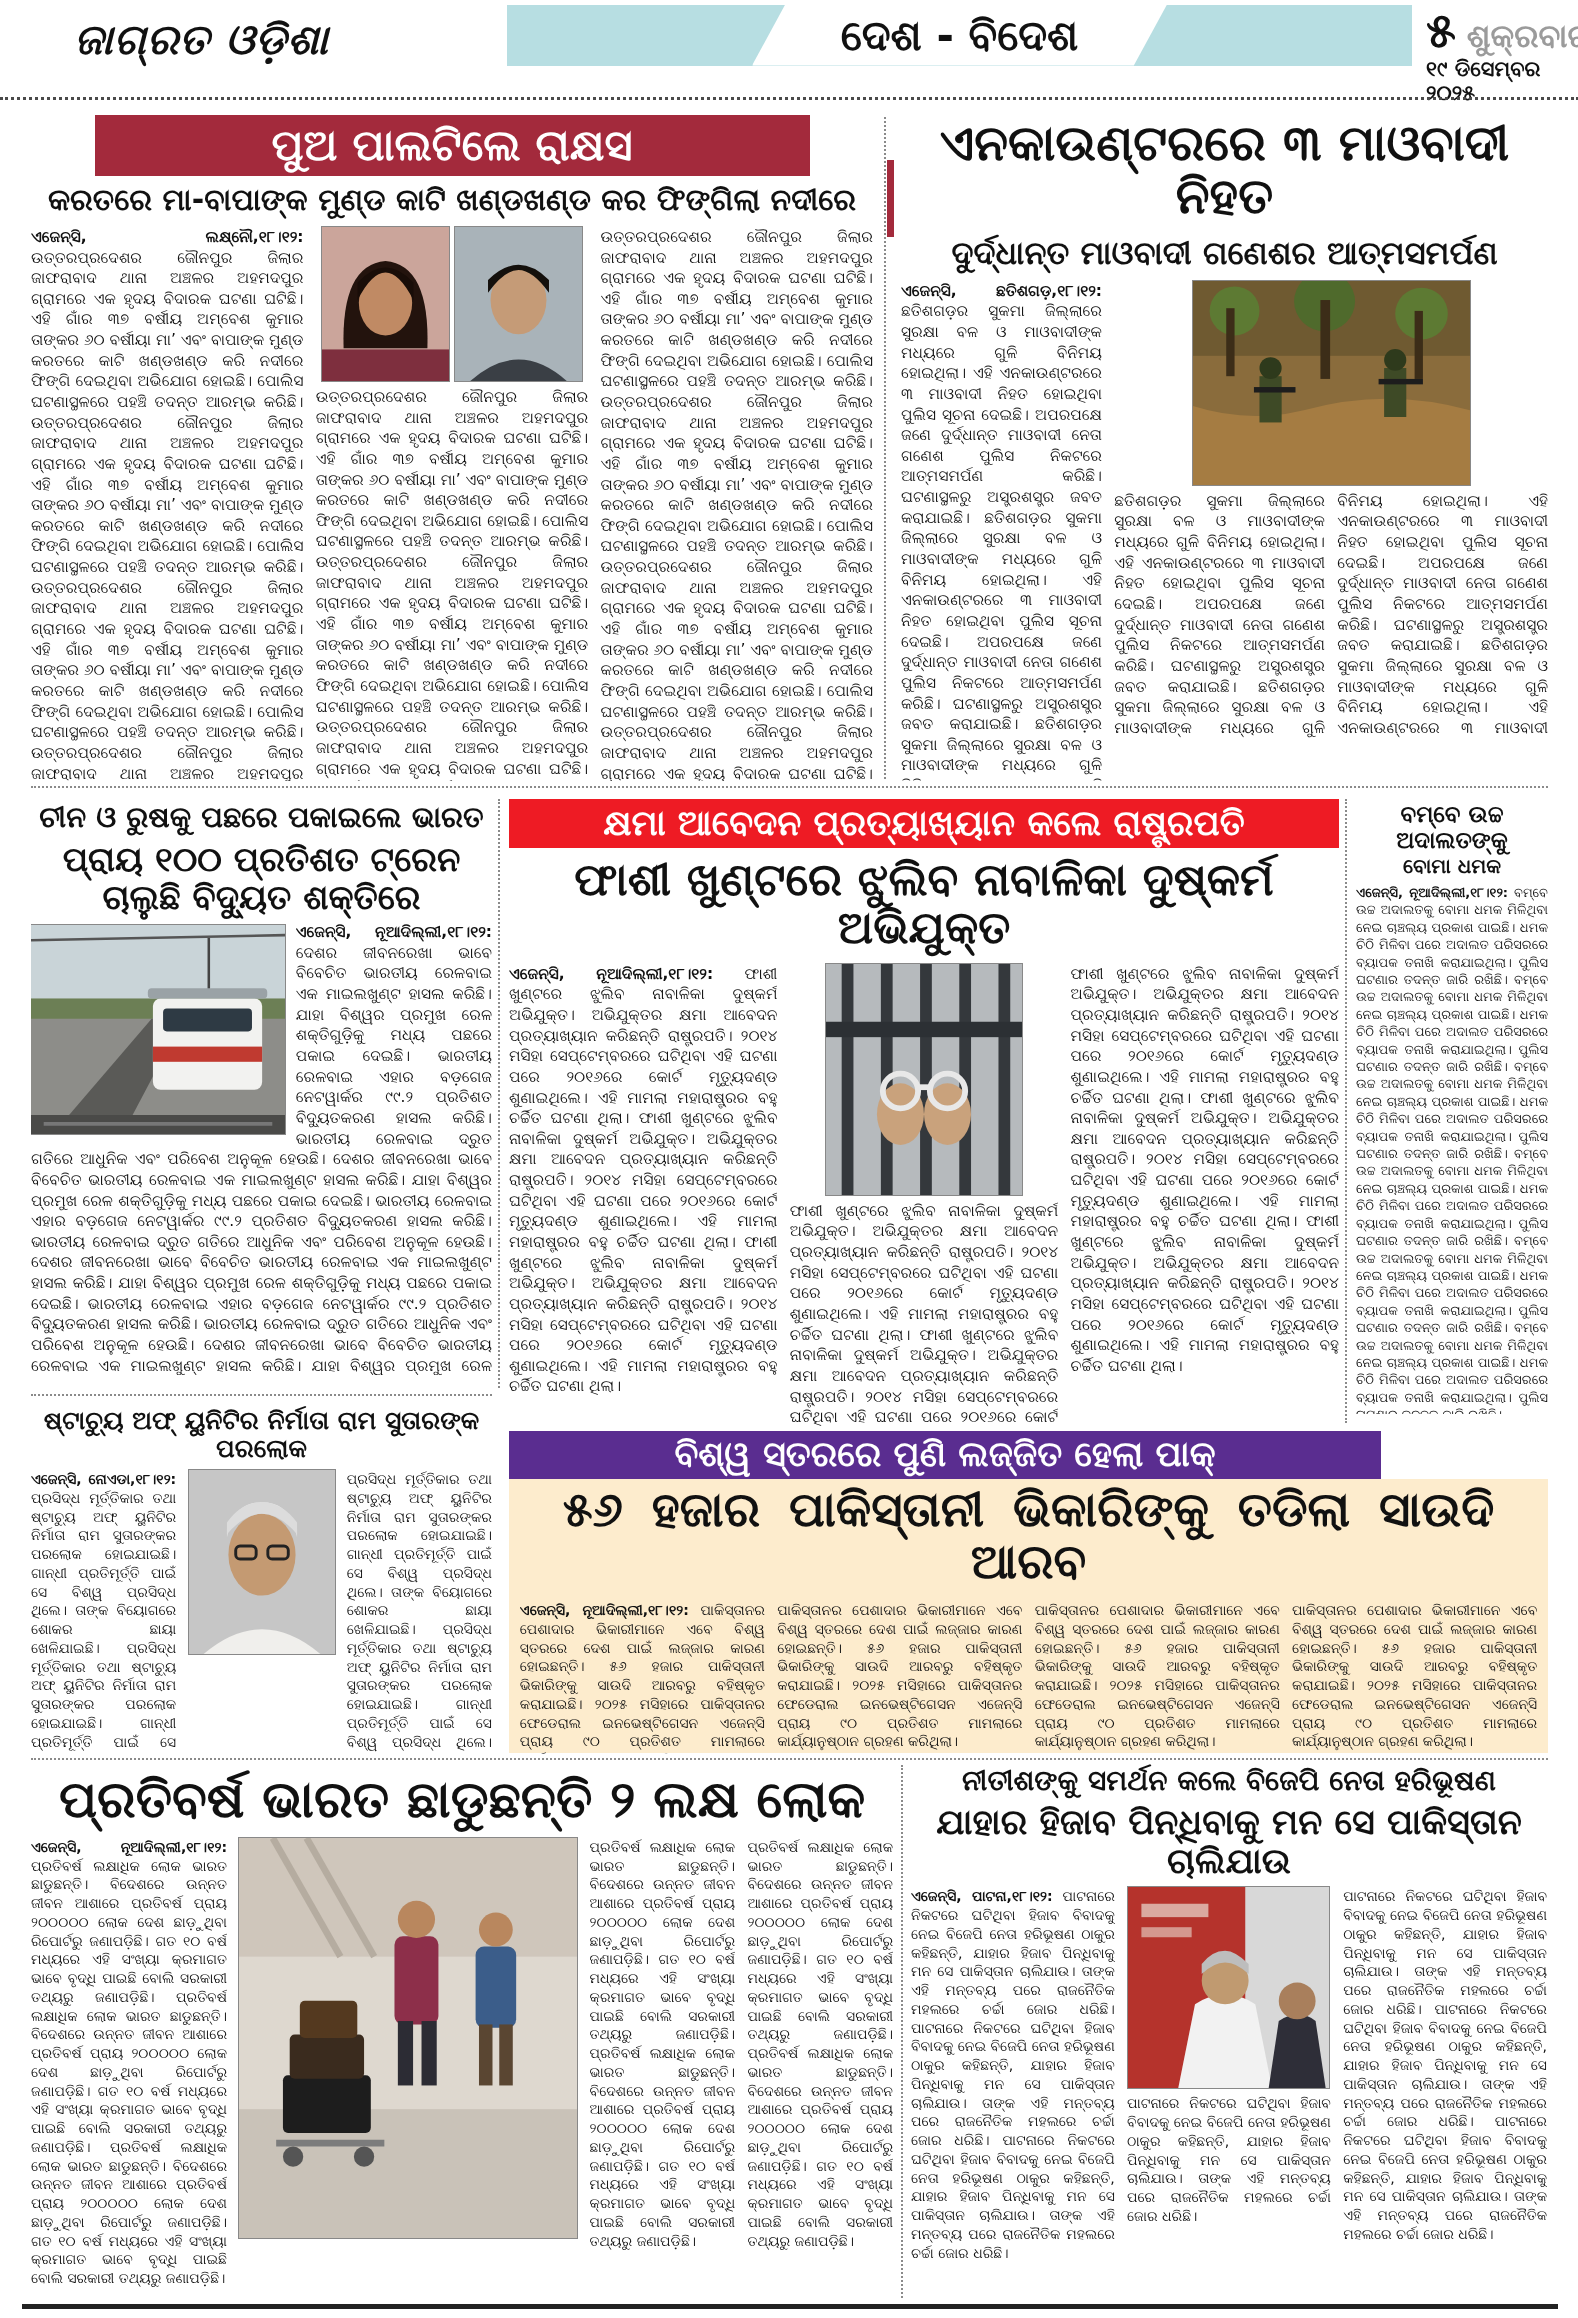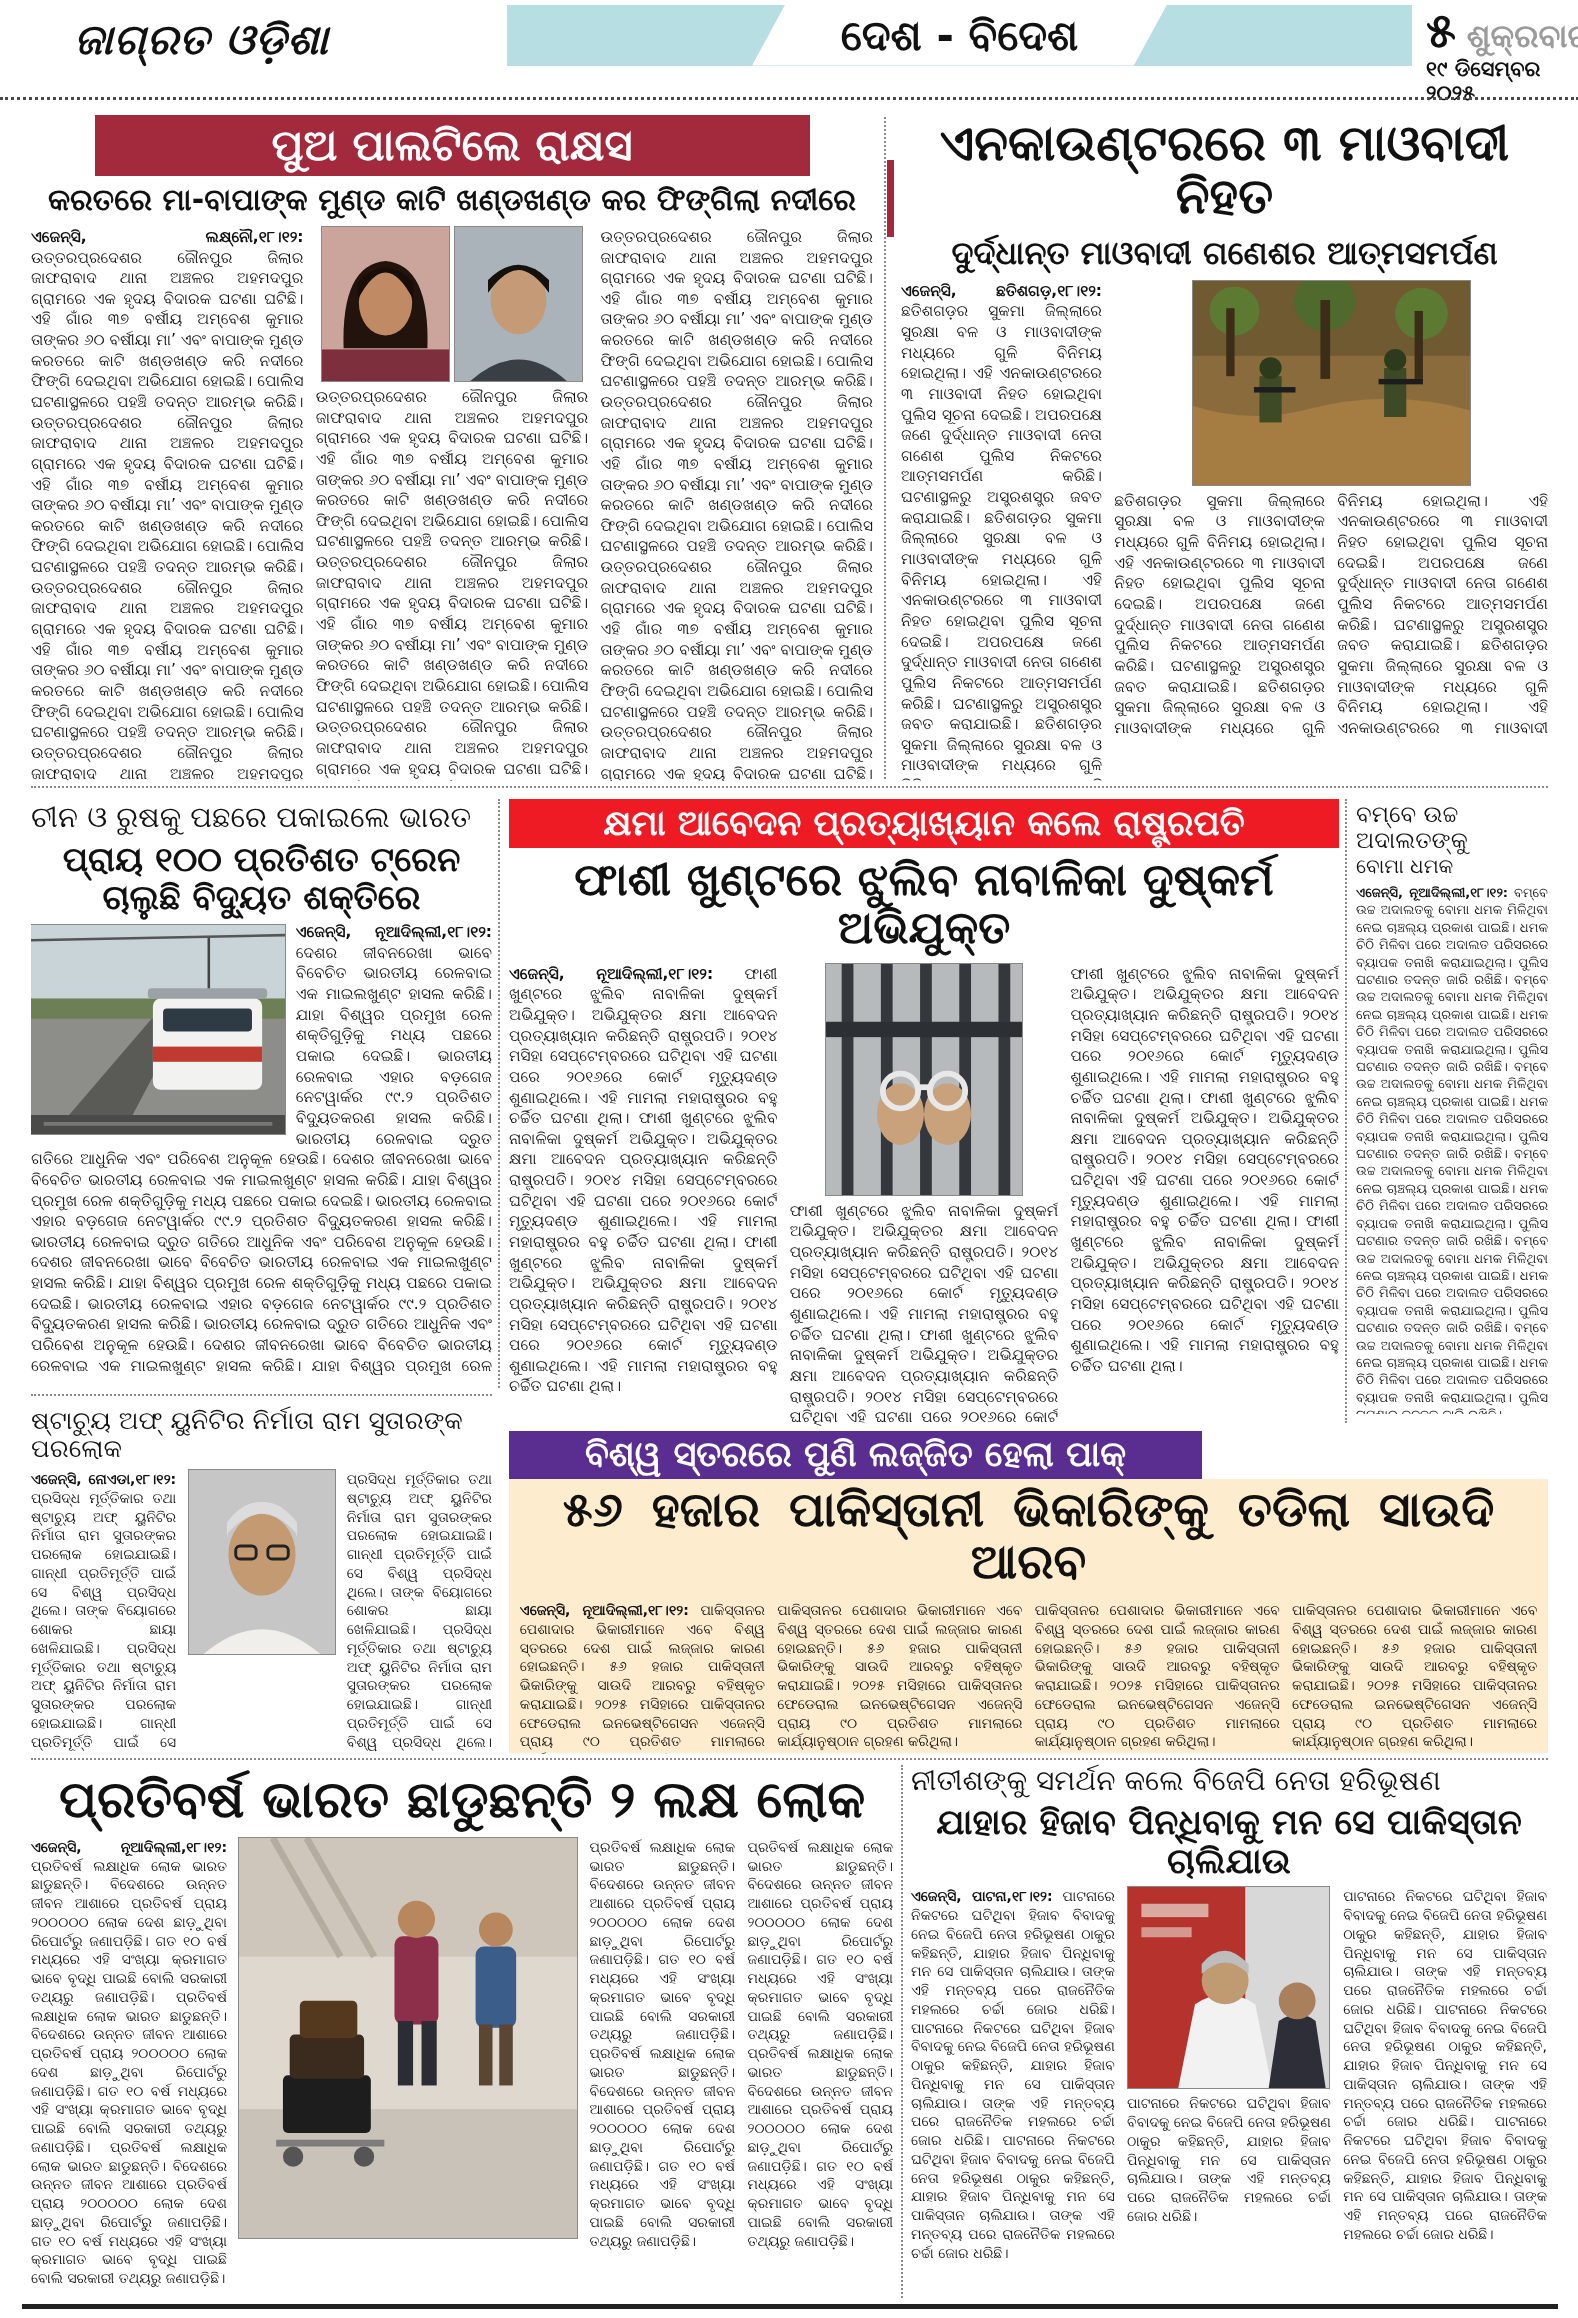--- a/index.html
+++ b/index.html
@@ -23,21 +23,21 @@
   .maroonbar{background:#a32a3c;}
   .botbar{background:#222;height:4.6px;}
   
   section{overflow:hidden;}
   .kicker{background:#a32a3c;color:#fff;text-align:center;font-weight:bold;
           font-size:43px;line-height:1.3;margin:0 auto 7.7px auto;}
   .kicker-red{background:#ee1b24;}
   .kicker-purple{background:#5a2d90;}
   .h-xl{font-size:30px;font-weight:bold;text-align:center;line-height:1.08;margin:3.1px 0 10.8px 0;}
   .h-md{font-size:31px;font-weight:bold;text-align:center;line-height:1.12;margin:1.5px 0 6.1px 0;}
-  .h-sm{font-size:24.6px;font-weight:normal;text-align:left;line-height:1.15;margin:1.5px 0 6.1px 0;}
+  .h-sm{font-size:24.6px;font-weight:bold;text-align:center;line-height:1.15;margin:1.5px 0 6.1px 0;}
   .sub{font-size:32px;font-weight:bold;text-align:center;line-height:1.15;margin:0 0 9.2px 0;}
   .cols{display:flex;gap:12.3px;align-items:flex-start;}
   .col{flex:1;min-width:0;}
   .just{font-size:15.4px;line-height:1.34;text-align:justify;overflow:hidden;}
   .just.sm{font-size:14px;}
   .just.xs{font-size:13px;}
   .dl{font-weight:bold;}
   .two-col{column-count:2;column-gap:12.3px;}
   
   .photo{display:block;background:#ccc;outline:0.8px solid #888;}
@@ -208,21 +208,21 @@
           <rect x="32" y="52" width="14" height="9" rx="3" fill="none" stroke="#222" stroke-width="2"></rect>
           <rect x="54" y="52" width="14" height="9" rx="3" fill="none" stroke="#222" stroke-width="2"></rect>
           <path d="M10 126 Q50 92 90 126 Z" fill="#f0efec"></path>
         </svg>
       </div>
       <div class="col just sm">ପ୍ରସିଦ୍ଧ ମୂର୍ତ୍ତିକାର ତଥା ଷ୍ଟାଚ୍ୟୁ ଅଫ୍ ୟୁନିଟିର ନିର୍ମାତା ରାମ ସୁତାରଙ୍କର ପରଲୋକ ହୋଇଯାଇଛି। ଗାନ୍ଧୀ ପ୍ରତିମୂର୍ତ୍ତି ପାଇଁ ସେ ବିଶ୍ୱ ପ୍ରସିଦ୍ଧ ଥିଲେ। ତାଙ୍କ ବିୟୋଗରେ ଶୋକର ଛାୟା ଖେଳିଯାଇଛି। ପ୍ରସିଦ୍ଧ ମୂର୍ତ୍ତିକାର ତଥା ଷ୍ଟାଚ୍ୟୁ ଅଫ୍ ୟୁନିଟିର ନିର୍ମାତା ରାମ ସୁତାରଙ୍କର ପରଲୋକ ହୋଇଯାଇଛି। ଗାନ୍ଧୀ ପ୍ରତିମୂର୍ତ୍ତି ପାଇଁ ସେ ବିଶ୍ୱ ପ୍ରସିଦ୍ଧ ଥିଲେ। ତାଙ୍କ ବିୟୋଗରେ ଶୋକର ଛାୟା ଖେଳିଯାଇଛି।</div>
     </div>
   </section>
 
   <section class="abs" style="left:509px;top:1431px;width:1039px;height:323px;">
-    <div class="kicker kicker-purple" style="width:693px;height:48px;font-size:35px;display:flex;align-items:center;justify-content:center;margin:0;">
+    <div class="kicker kicker-purple" style="width:872px;height:48px;font-size:35px;display:flex;align-items:center;justify-content:center;margin:0;">
       <span>ବିଶ୍ୱ ସ୍ତରରେ ପୁଣି ଲଜ୍ଜିତ ହେଲା ପାକ୍</span>
     </div>
     <div class="cream" style="width:100%;height:274px;padding:4.6px 10.8px;box-sizing:border-box;">
       <div class="h-xl" style="font-size:48px;margin:4.6px 0 9.2px 0;font-family:Liberation Mono, monospace;">୫୬ ହଜାର ପାକିସ୍ତାନୀ ଭିକାରିଙ୍କୁ ତଡିଲା ସାଉଦି ଆରବ</div>
       <div class="cols" style="height:161px;">
         <div class="col just sm"><b class="dl">ଏଜେନ୍ସି, ନୂଆଦିଲ୍ଲୀ,୧୮।୧୨:</b> <span>ପାକିସ୍ତାନର ପେଶାଦାର ଭିକାରୀମାନେ ଏବେ ବିଶ୍ୱ ସ୍ତରରେ ଦେଶ ପାଇଁ ଲଜ୍ଜାର କାରଣ ହୋଇଛନ୍ତି। ୫୬ ହଜାର ପାକିସ୍ତାନୀ ଭିକାରିଙ୍କୁ ସାଉଦି ଆରବରୁ ବହିଷ୍କୃତ କରାଯାଇଛି। ୨୦୨୫ ମସିହାରେ ପାକିସ୍ତାନର ଫେଡେରାଲ ଇନଭେଷ୍ଟିଗେସନ ଏଜେନ୍ସି ପ୍ରାୟ ୯୦ ପ୍ରତିଶତ ମାମଲାରେ କାର୍ଯ୍ୟାନୁଷ୍ଠାନ ଗ୍ରହଣ କରିଥିଲା।</span></div>
         <div class="col just sm">ପାକିସ୍ତାନର ପେଶାଦାର ଭିକାରୀମାନେ ଏବେ ବିଶ୍ୱ ସ୍ତରରେ ଦେଶ ପାଇଁ ଲଜ୍ଜାର କାରଣ ହୋଇଛନ୍ତି। ୫୬ ହଜାର ପାକିସ୍ତାନୀ ଭିକାରିଙ୍କୁ ସାଉଦି ଆରବରୁ ବହିଷ୍କୃତ କରାଯାଇଛି। ୨୦୨୫ ମସିହାରେ ପାକିସ୍ତାନର ଫେଡେରାଲ ଇନଭେଷ୍ଟିଗେସନ ଏଜେନ୍ସି ପ୍ରାୟ ୯୦ ପ୍ରତିଶତ ମାମଲାରେ କାର୍ଯ୍ୟାନୁଷ୍ଠାନ ଗ୍ରହଣ କରିଥିଲା।</div>
         <div class="col just sm">ପାକିସ୍ତାନର ପେଶାଦାର ଭିକାରୀମାନେ ଏବେ ବିଶ୍ୱ ସ୍ତରରେ ଦେଶ ପାଇଁ ଲଜ୍ଜାର କାରଣ ହୋଇଛନ୍ତି। ୫୬ ହଜାର ପାକିସ୍ତାନୀ ଭିକାରିଙ୍କୁ ସାଉଦି ଆରବରୁ ବହିଷ୍କୃତ କରାଯାଇଛି। ୨୦୨୫ ମସିହାରେ ପାକିସ୍ତାନର ଫେଡେରାଲ ଇନଭେଷ୍ଟିଗେସନ ଏଜେନ୍ସି ପ୍ରାୟ ୯୦ ପ୍ରତିଶତ ମାମଲାରେ କାର୍ଯ୍ୟାନୁଷ୍ଠାନ ଗ୍ରହଣ କରିଥିଲା।</div>
         <div class="col just sm">ପାକିସ୍ତାନର ପେଶାଦାର ଭିକାରୀମାନେ ଏବେ ବିଶ୍ୱ ସ୍ତରରେ ଦେଶ ପାଇଁ ଲଜ୍ଜାର କାରଣ ହୋଇଛନ୍ତି। ୫୬ ହଜାର ପାକିସ୍ତାନୀ ଭିକାରିଙ୍କୁ ସାଉଦି ଆରବରୁ ବହିଷ୍କୃତ କରାଯାଇଛି। ୨୦୨୫ ମସିହାରେ ପାକିସ୍ତାନର ଫେଡେରାଲ ଇନଭେଷ୍ଟିଗେସନ ଏଜେନ୍ସି ପ୍ରାୟ ୯୦ ପ୍ରତିଶତ ମାମଲାରେ କାର୍ଯ୍ୟାନୁଷ୍ଠାନ ଗ୍ରହଣ କରିଥିଲା।</div>
       </div>

